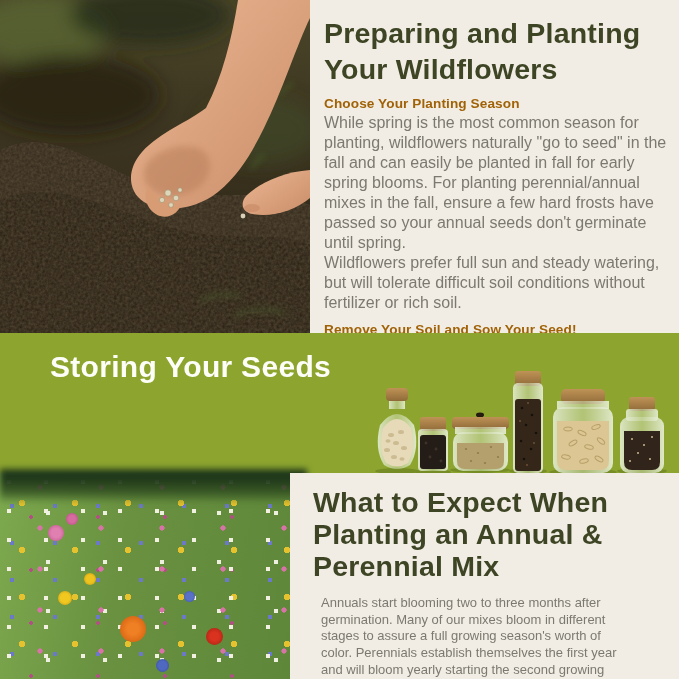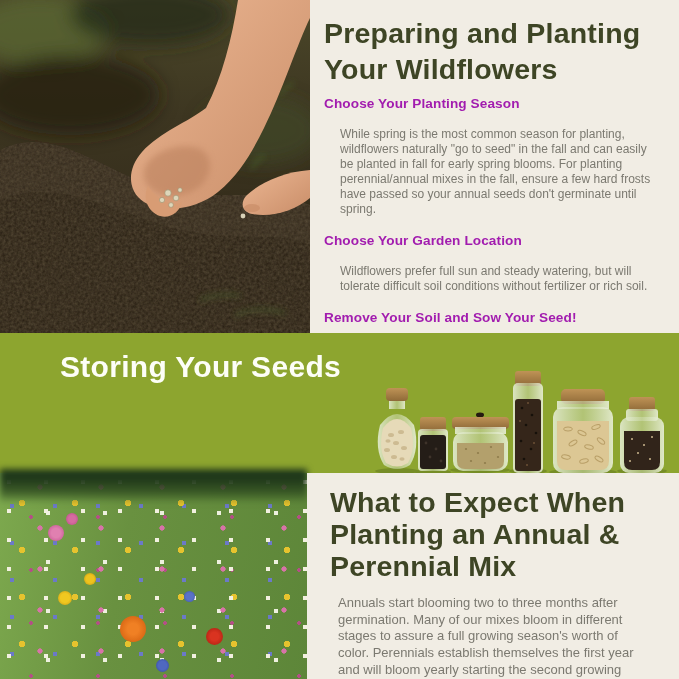--- a/index.html
+++ b/index.html
@@ -14,32 +14,32 @@
   
   .col-top-right{
     position:absolute;left:310px;top:0;width:369px;height:333px;
     box-sizing:border-box;padding:16px 4px 0 14px;background:#f1ede4;
   }
   .h1{
     margin:0 0 9px 0;font-size:28.5px;line-height:1.25;font-weight:700;
     color:#3e4525;letter-spacing:.2px;
   }
   .subhead{
-    margin:9px 0 2px 0;font-size:13.6px;font-weight:700;color:#a21caf;
+    margin:9px 0 2px 0;font-size:13.6px;font-weight:700;color:#a16207;
     letter-spacing:.1px;
   }
   .body-text{
-    margin:16px;font-size:12px;line-height:1.25;color:#7b7970;
+    margin:0;font-size:16px;line-height:1.25;color:#7b7970;
   }
   
   .band{
     position:absolute;left:0;top:333px;width:679px;height:140px;
     background:#8da52f;
   }
-  .band-inner{position:absolute;left:60px;top:17px;width:300px;}
+  .band-inner{position:absolute;left:50px;top:17px;width:300px;}
   .h2-band{
     margin:0 0 11px 0;font-size:30px;font-weight:700;color:#fdfef7;
     letter-spacing:.3px;
   }
   .band-body{
     margin:0;font-size:13.2px;line-height:1.38;color:#fbfcf0;
   }
   .jars{position:absolute;left:358px;top:0;width:321px;height:140px;}
   
   .photo-flowers{
@@ -64,21 +64,21 @@
   .flower.orange {left:120px;top:143px;width:26px;height:26px;background:radial-gradient(#f08024 30%,#d2600f 90%);}
   .flower.red    {left:206px;top:155px;width:17px;height:17px;background:radial-gradient(#d93320 35%,#a81f10 95%);}
   .flower.pink1  {left:48px; top:52px; width:16px;height:16px;background:radial-gradient(#e080b0 40%,#c45390 95%);}
   .flower.pink2  {left:66px; top:40px; width:12px;height:12px;background:radial-gradient(#d66ba0 40%,#b94c84 95%);}
   .flower.yellow1{left:58px; top:118px;width:14px;height:14px;background:radial-gradient(#f0c820 45%,#c89b12 95%);}
   .flower.yellow2{left:84px; top:100px;width:12px;height:12px;background:radial-gradient(#eec31e 45%,#c3960f 95%);}
   .flower.blue1  {left:184px;top:118px;width:11px;height:11px;background:radial-gradient(#5a72c6 45%,#3c54a8 95%);}
   .flower.blue2  {left:156px;top:186px;width:13px;height:13px;background:radial-gradient(#4f68c0 45%,#35499c 95%);}
   
   .col-bottom-right{
-    position:absolute;left:307px;top:473px;width:372px;height:206px;
+    position:absolute;left:290px;top:473px;width:372px;height:206px;
     box-sizing:border-box;padding:13px 22px 0 23px;background:#f1ede4;
   }
   .h2-bottom{
     margin:0 0 12px 0;font-size:28.5px;line-height:1.13;font-weight:700;
     color:#3e4525;letter-spacing:.2px;
   }
   .bottom-body{margin:8px;font-size:13px;line-height:1.3;color:#7b7970;}
 </style>
 </head>
 <body>
@@ -163,21 +163,20 @@
 
   <div class="col-top-right">
     <h1 class="h1">Preparing and Planting Your Wildflowers</h1>
 
     <div>
       <div class="subhead">Choose Your Planting Season</div>
       <p class="body-text">While spring is the most common season for planting, wildflowers naturally "go to seed" in the fall and can easily be planted in fall for early spring blooms. For planting perennial/annual mixes in the fall, ensure a few hard frosts have passed so your annual seeds don't germinate until spring.</p>
     </div>
 
     <div>
-      <div class="subhead">Choose Your Garden Location</div>
       <p class="body-text">Wildflowers prefer full sun and steady watering, but will tolerate difficult soil conditions without fertilizer or rich soil.</p>
     </div>
 
     <div>
       <div class="subhead">Remove Your Soil and Sow Your Seed!</div>
     </div>
   </div>
 
   <div class="band">
     <div class="band-inner">

